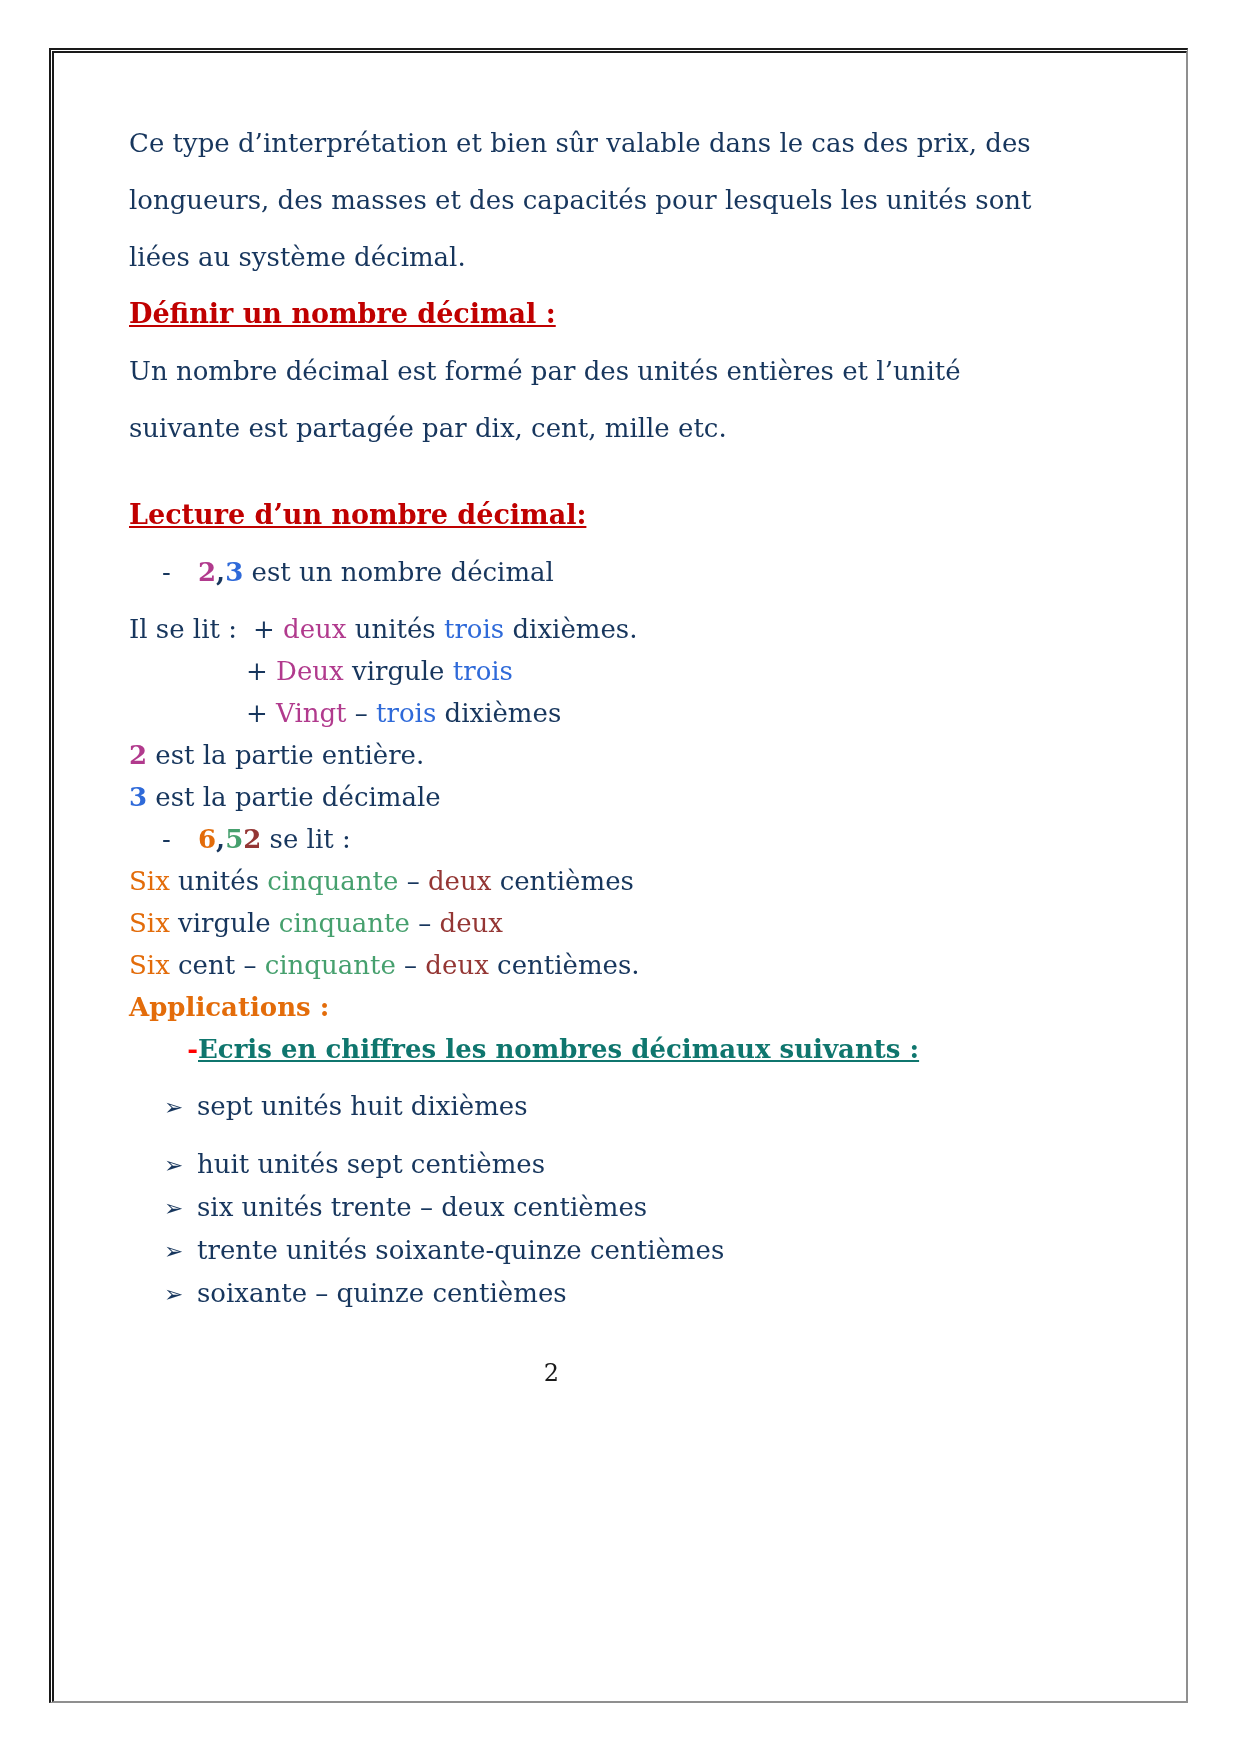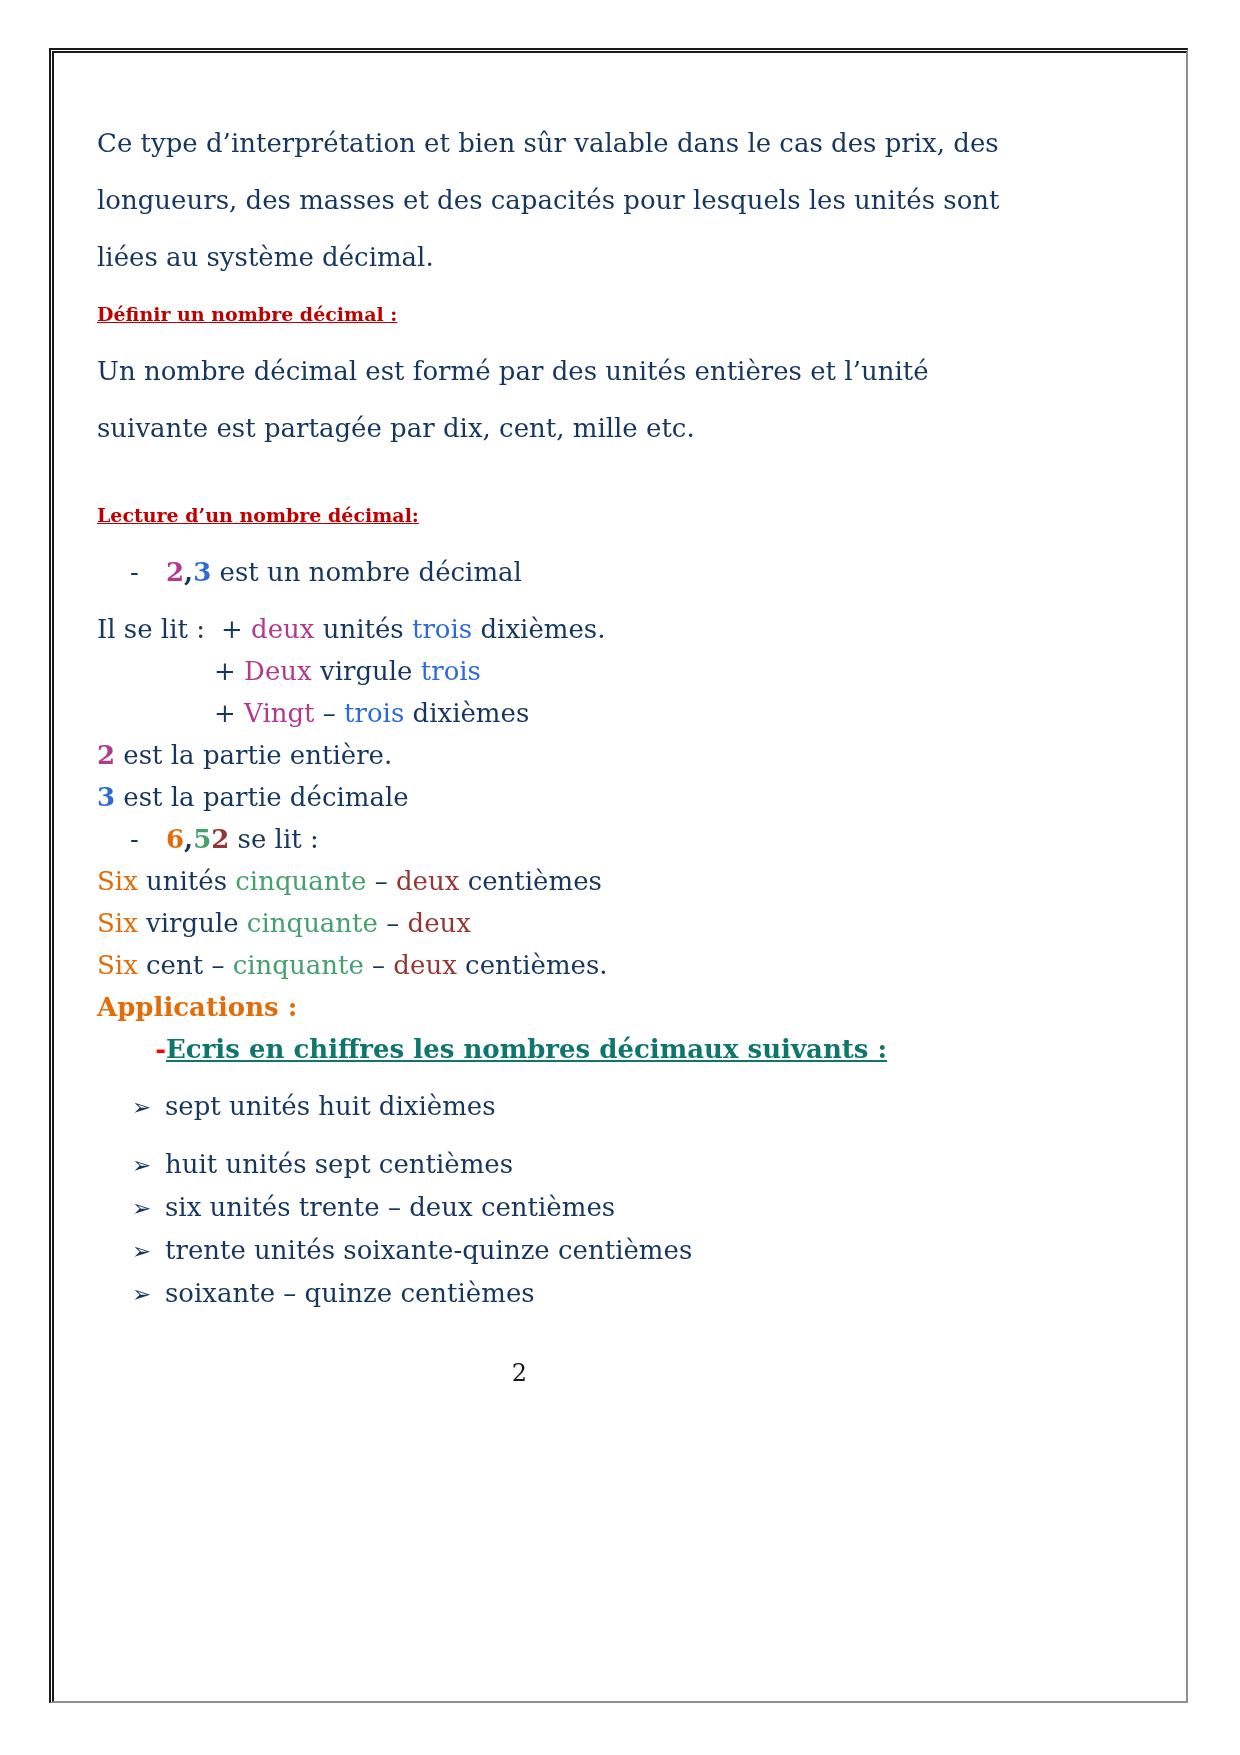--- a/index.html
+++ b/index.html
@@ -17,31 +17,31 @@
     box-sizing:border-box;
     border-top:5px double #1a1a1a;
     border-left:5px double #1a1a1a;
     border-right:2px solid #8f8f8f;
     border-bottom:2px solid #8f8f8f;
   }
   .content {
     position:absolute; left:49px; top:48px;
     width:1141px;
     box-sizing:border-box;
-    padding:80px 0 0 48px;
+    padding:80px 0 0 80px;
   }
   .ln {
     font-size:26px; line-height:30px;
     color:#17365D;
     white-space:nowrap;
     margin:0 0 12px 0;
   }
   .sp2 { margin-bottom:27px; }
   .mt-lg { margin-top:57px; }
-  .h-red   { color:#C00000; font-weight:bold; text-decoration:underline; font-size:19px; }
+  .h-red   { color:#C00000; font-weight:bold; text-decoration:underline; font-size:27px; }
   .h-org   { color:#E36C0A; font-weight:bold; }
   .h-bright{ color:#0f766e; font-weight:bold; text-decoration:underline; }
   .c-mag   { color:#B13A8D; }
   .c-blue  { color:#2F6AD9; }
   .c-org   { color:#E36C0A; }
   .c-grn   { color:#46A06E; }
   .c-mar   { color:#943634; }
   .c-bright{ color:#FF0000; }
   .bnum    { font-weight:bold;text-align:right; }
   .dash-col{ display:inline-block; margin-left:33px; width:36px; }

